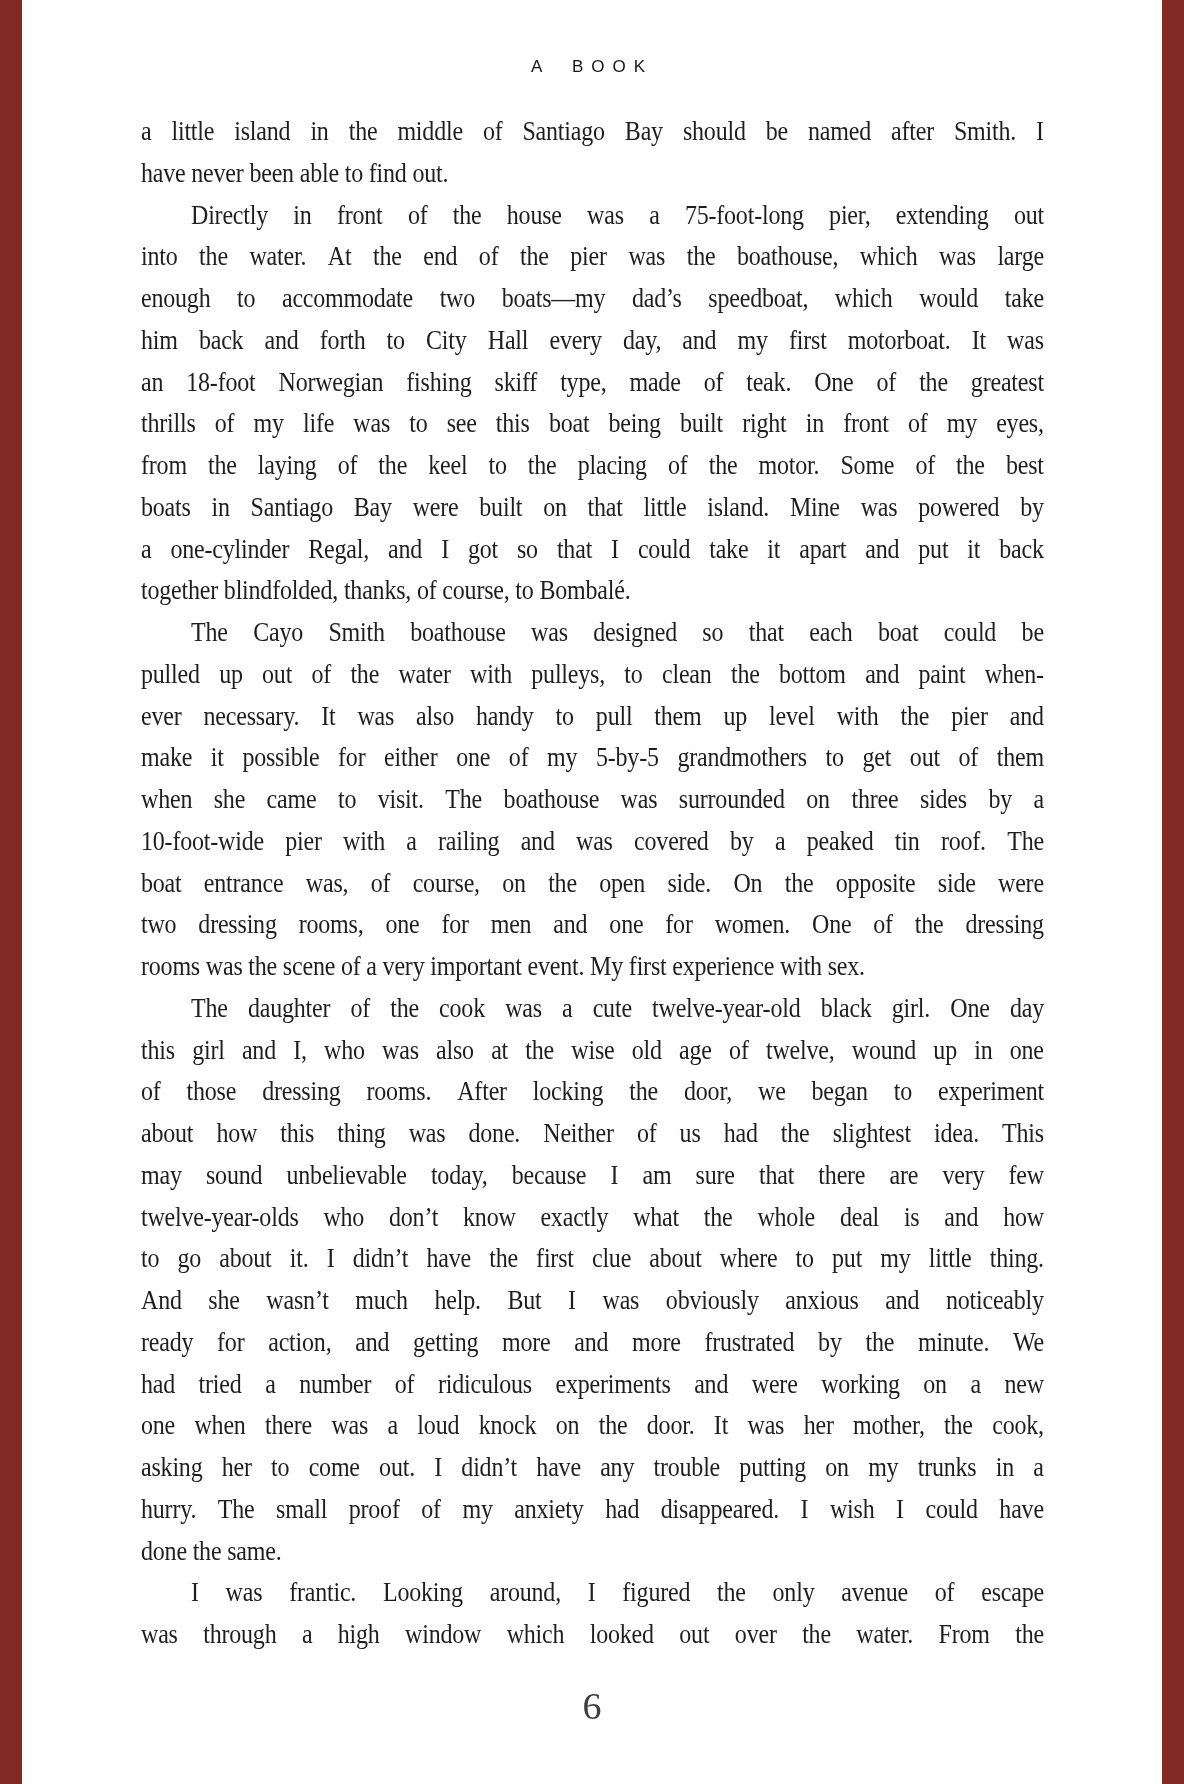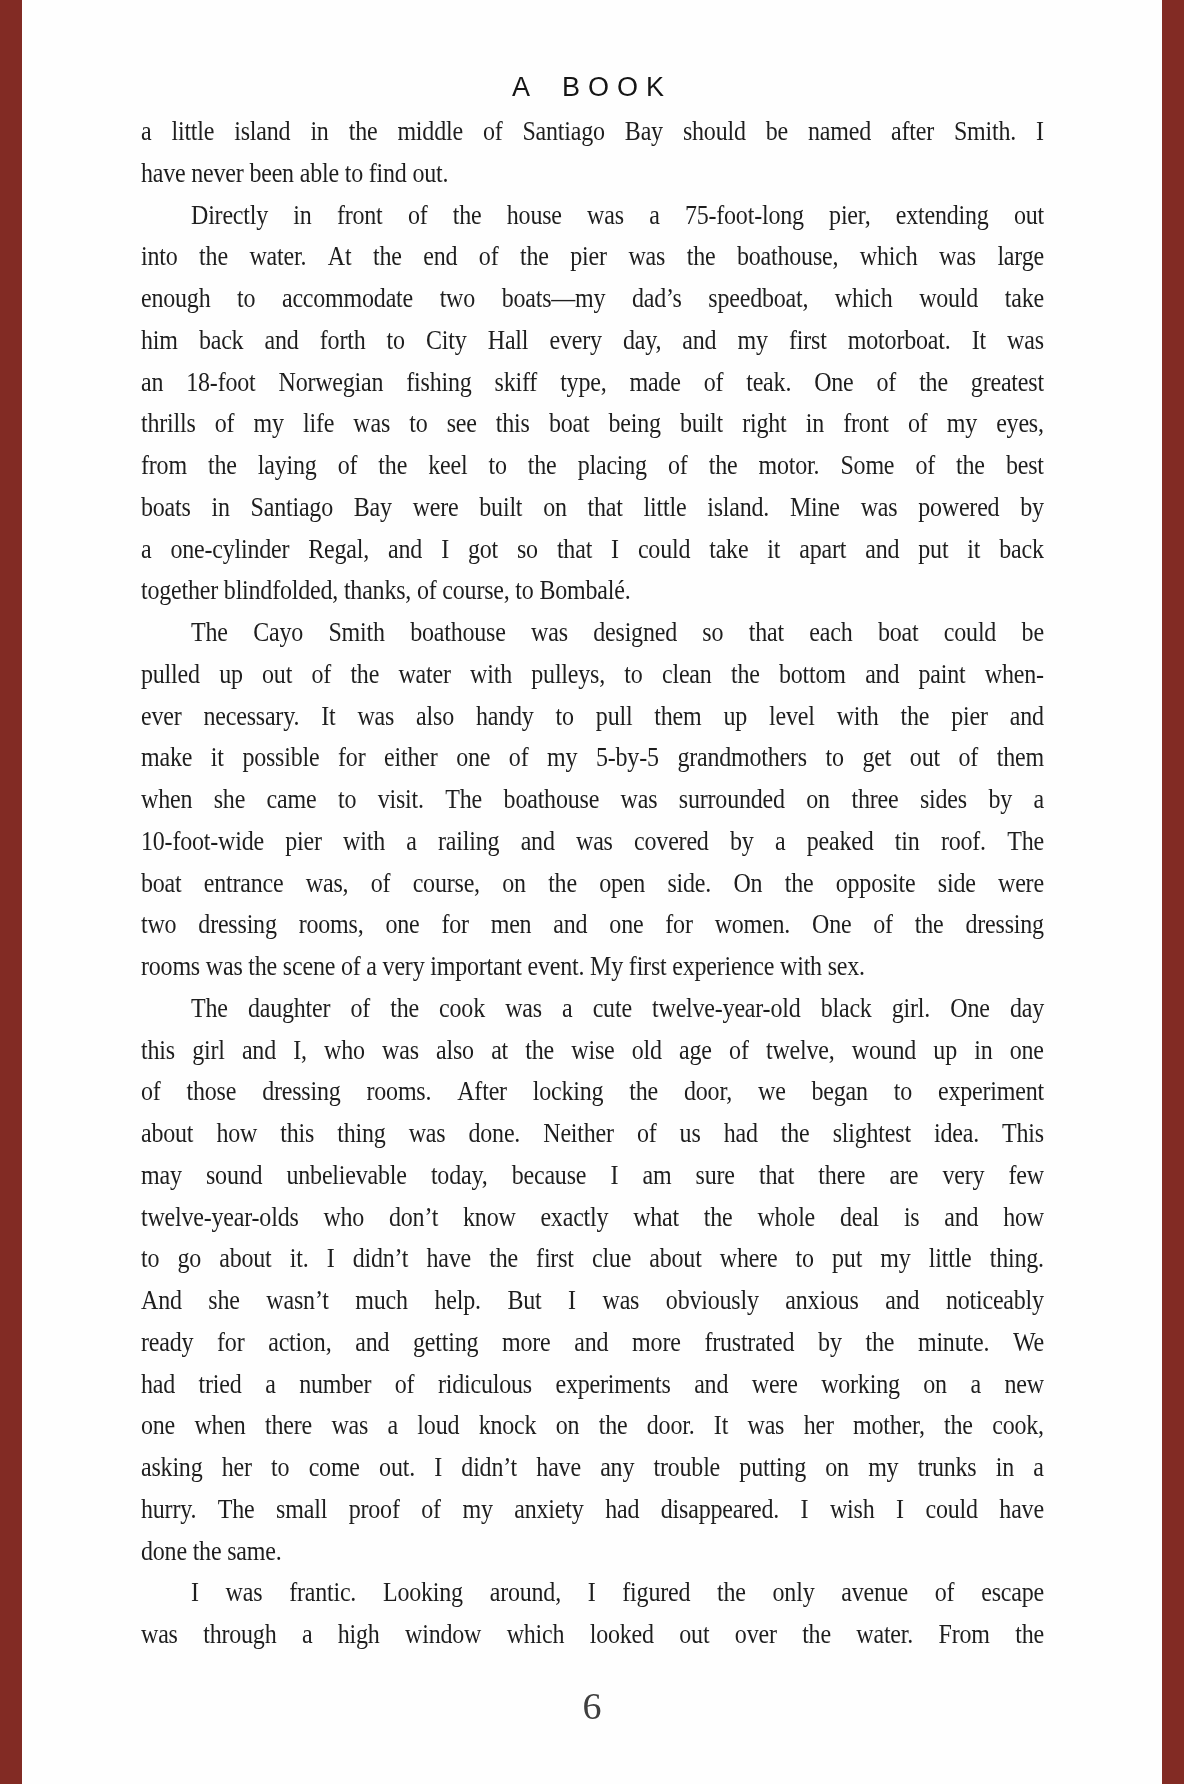--- a/index.html
+++ b/index.html
@@ -22,28 +22,28 @@
     top: 0;
     bottom: 0;
     width: 22px;
     background: var(--edge-red, #822b24);
   }
   .edge-left  { left: 0; }
   .edge-right { right: 0; }
 
   .running-header {
     position: absolute;
-    top: 72px;
+    top: 52px;
     left: 0;
     width: 100%;
     height: 30px;
     line-height: 30px;
     text-align: center;
     font-family: "Liberation Sans", "DejaVu Sans", sans-serif;
-    font-size: 27px;
+    font-size: 17px;
     font-weight: 400;
     letter-spacing: 8px;
     word-spacing: 10px;
     color: var(--header-color, #151515);
   }
 
   .body-text {
     position: absolute;
     left: 141px;
     top: 111px;

